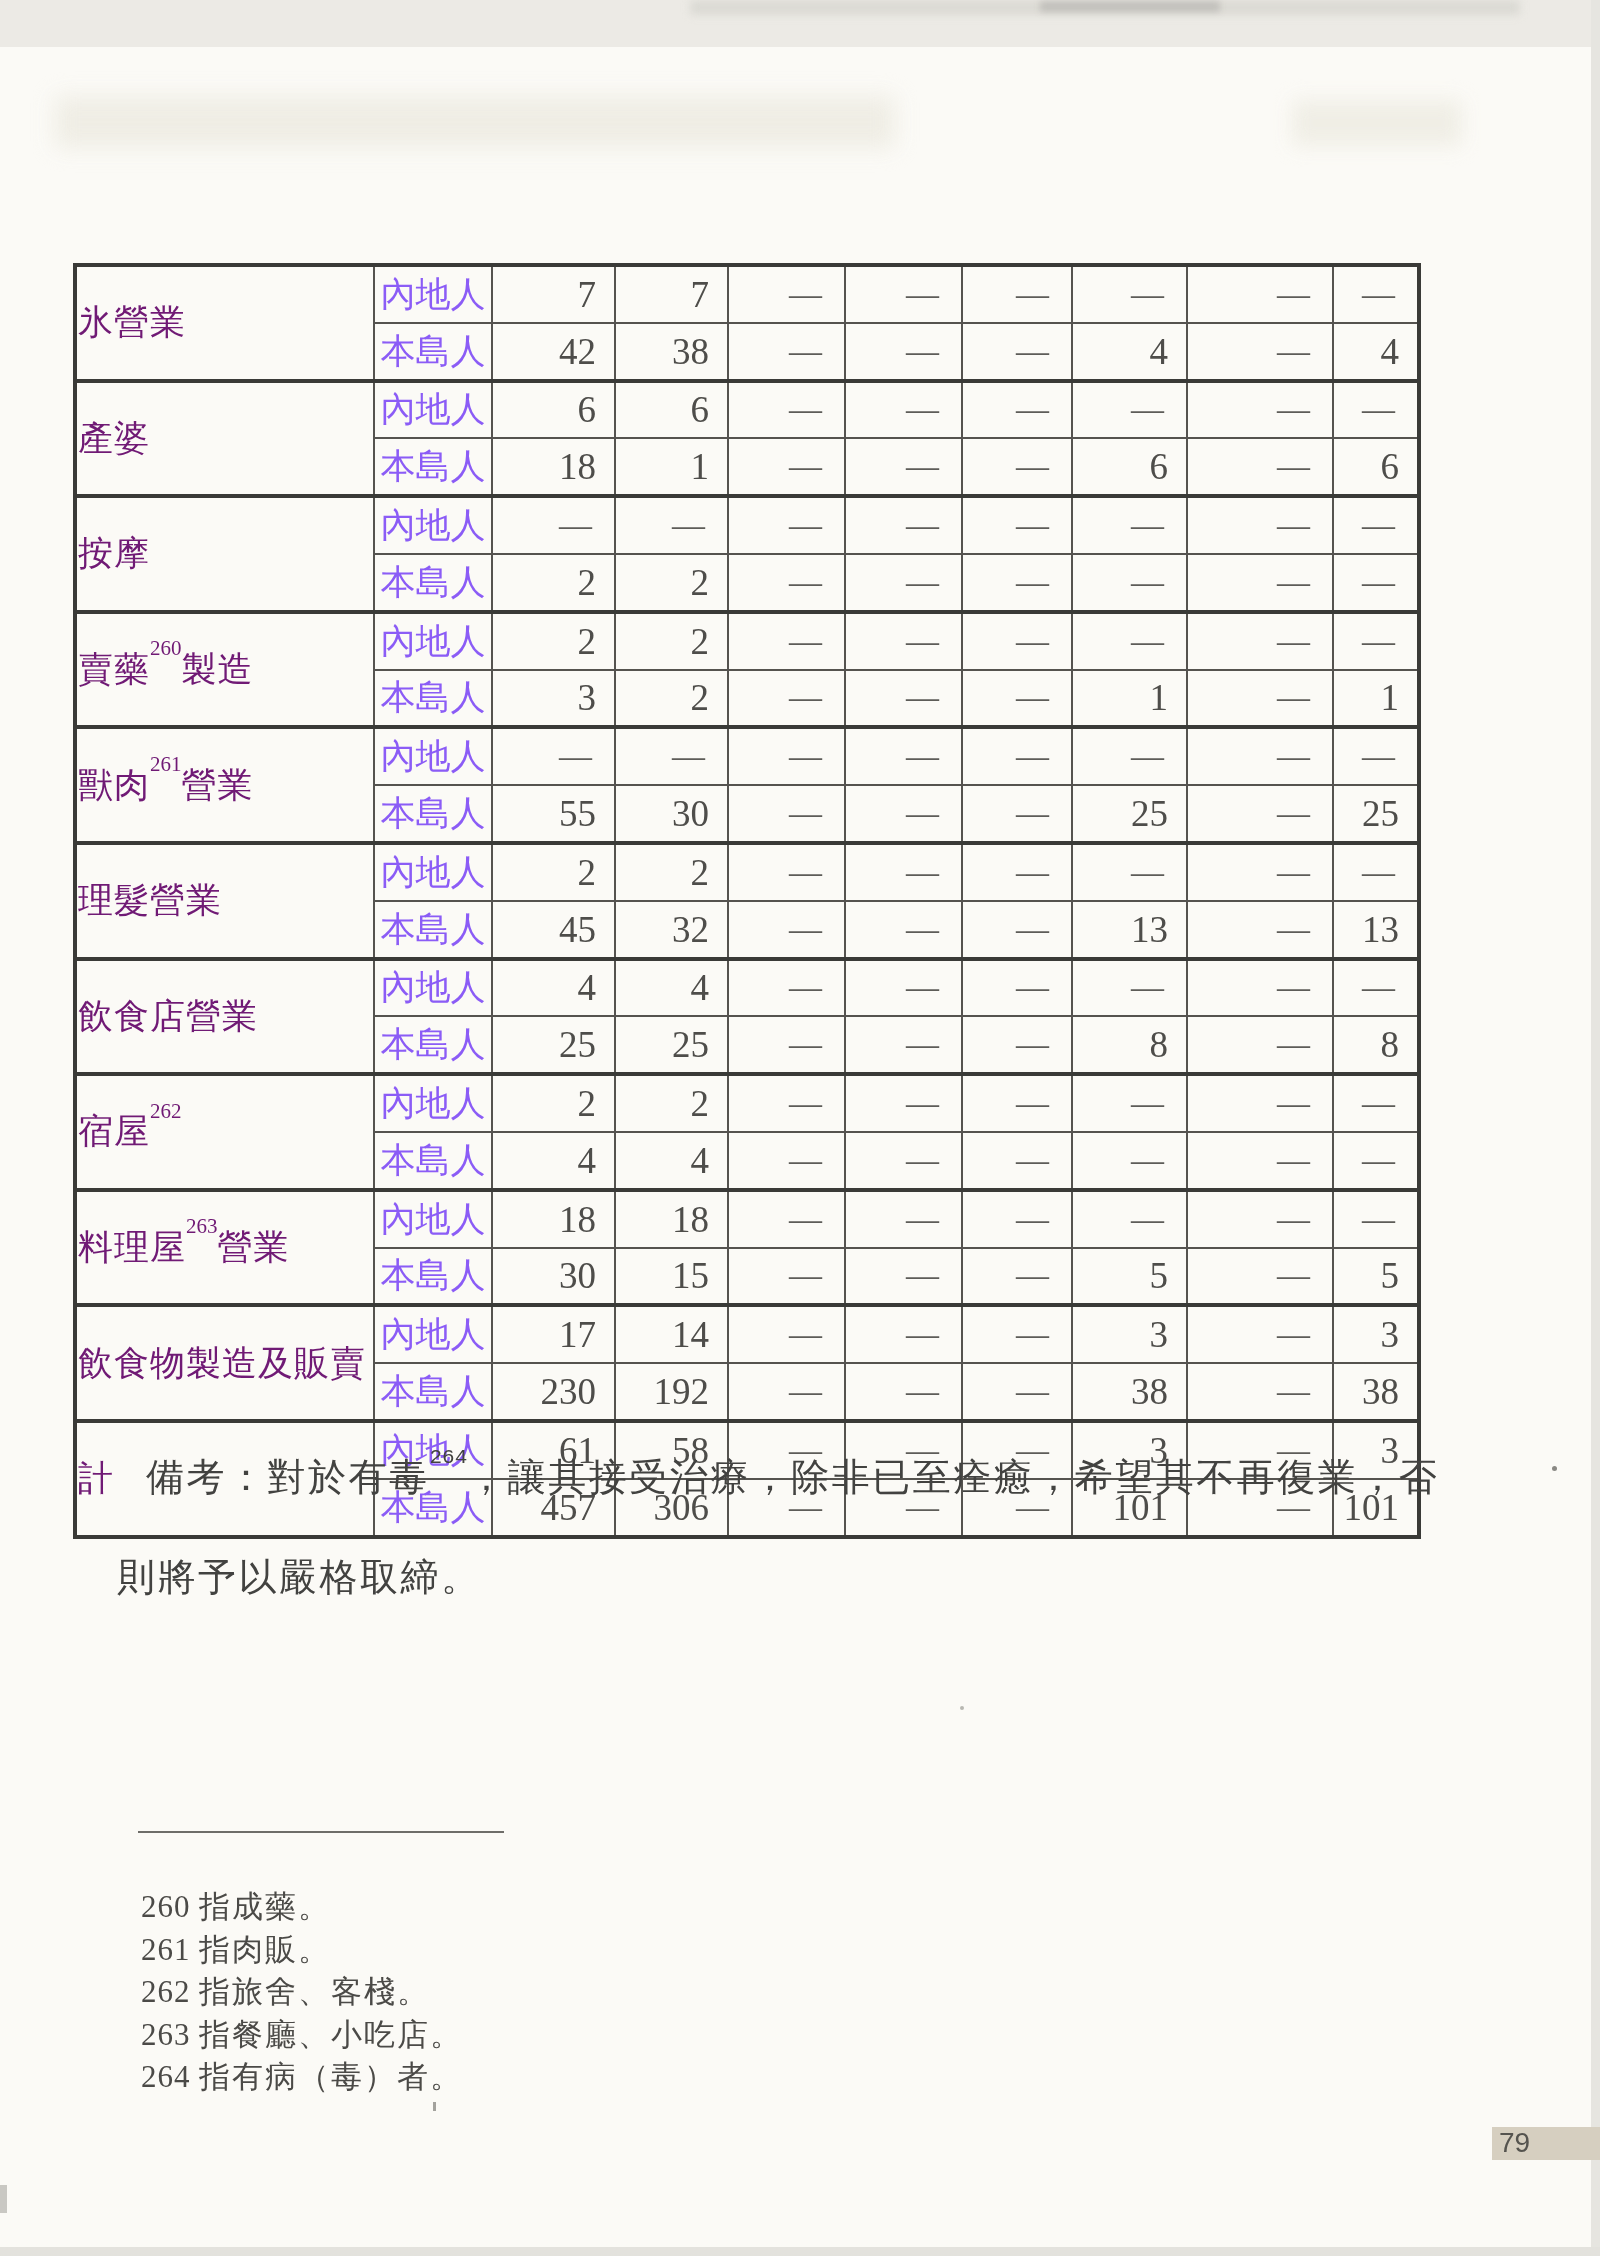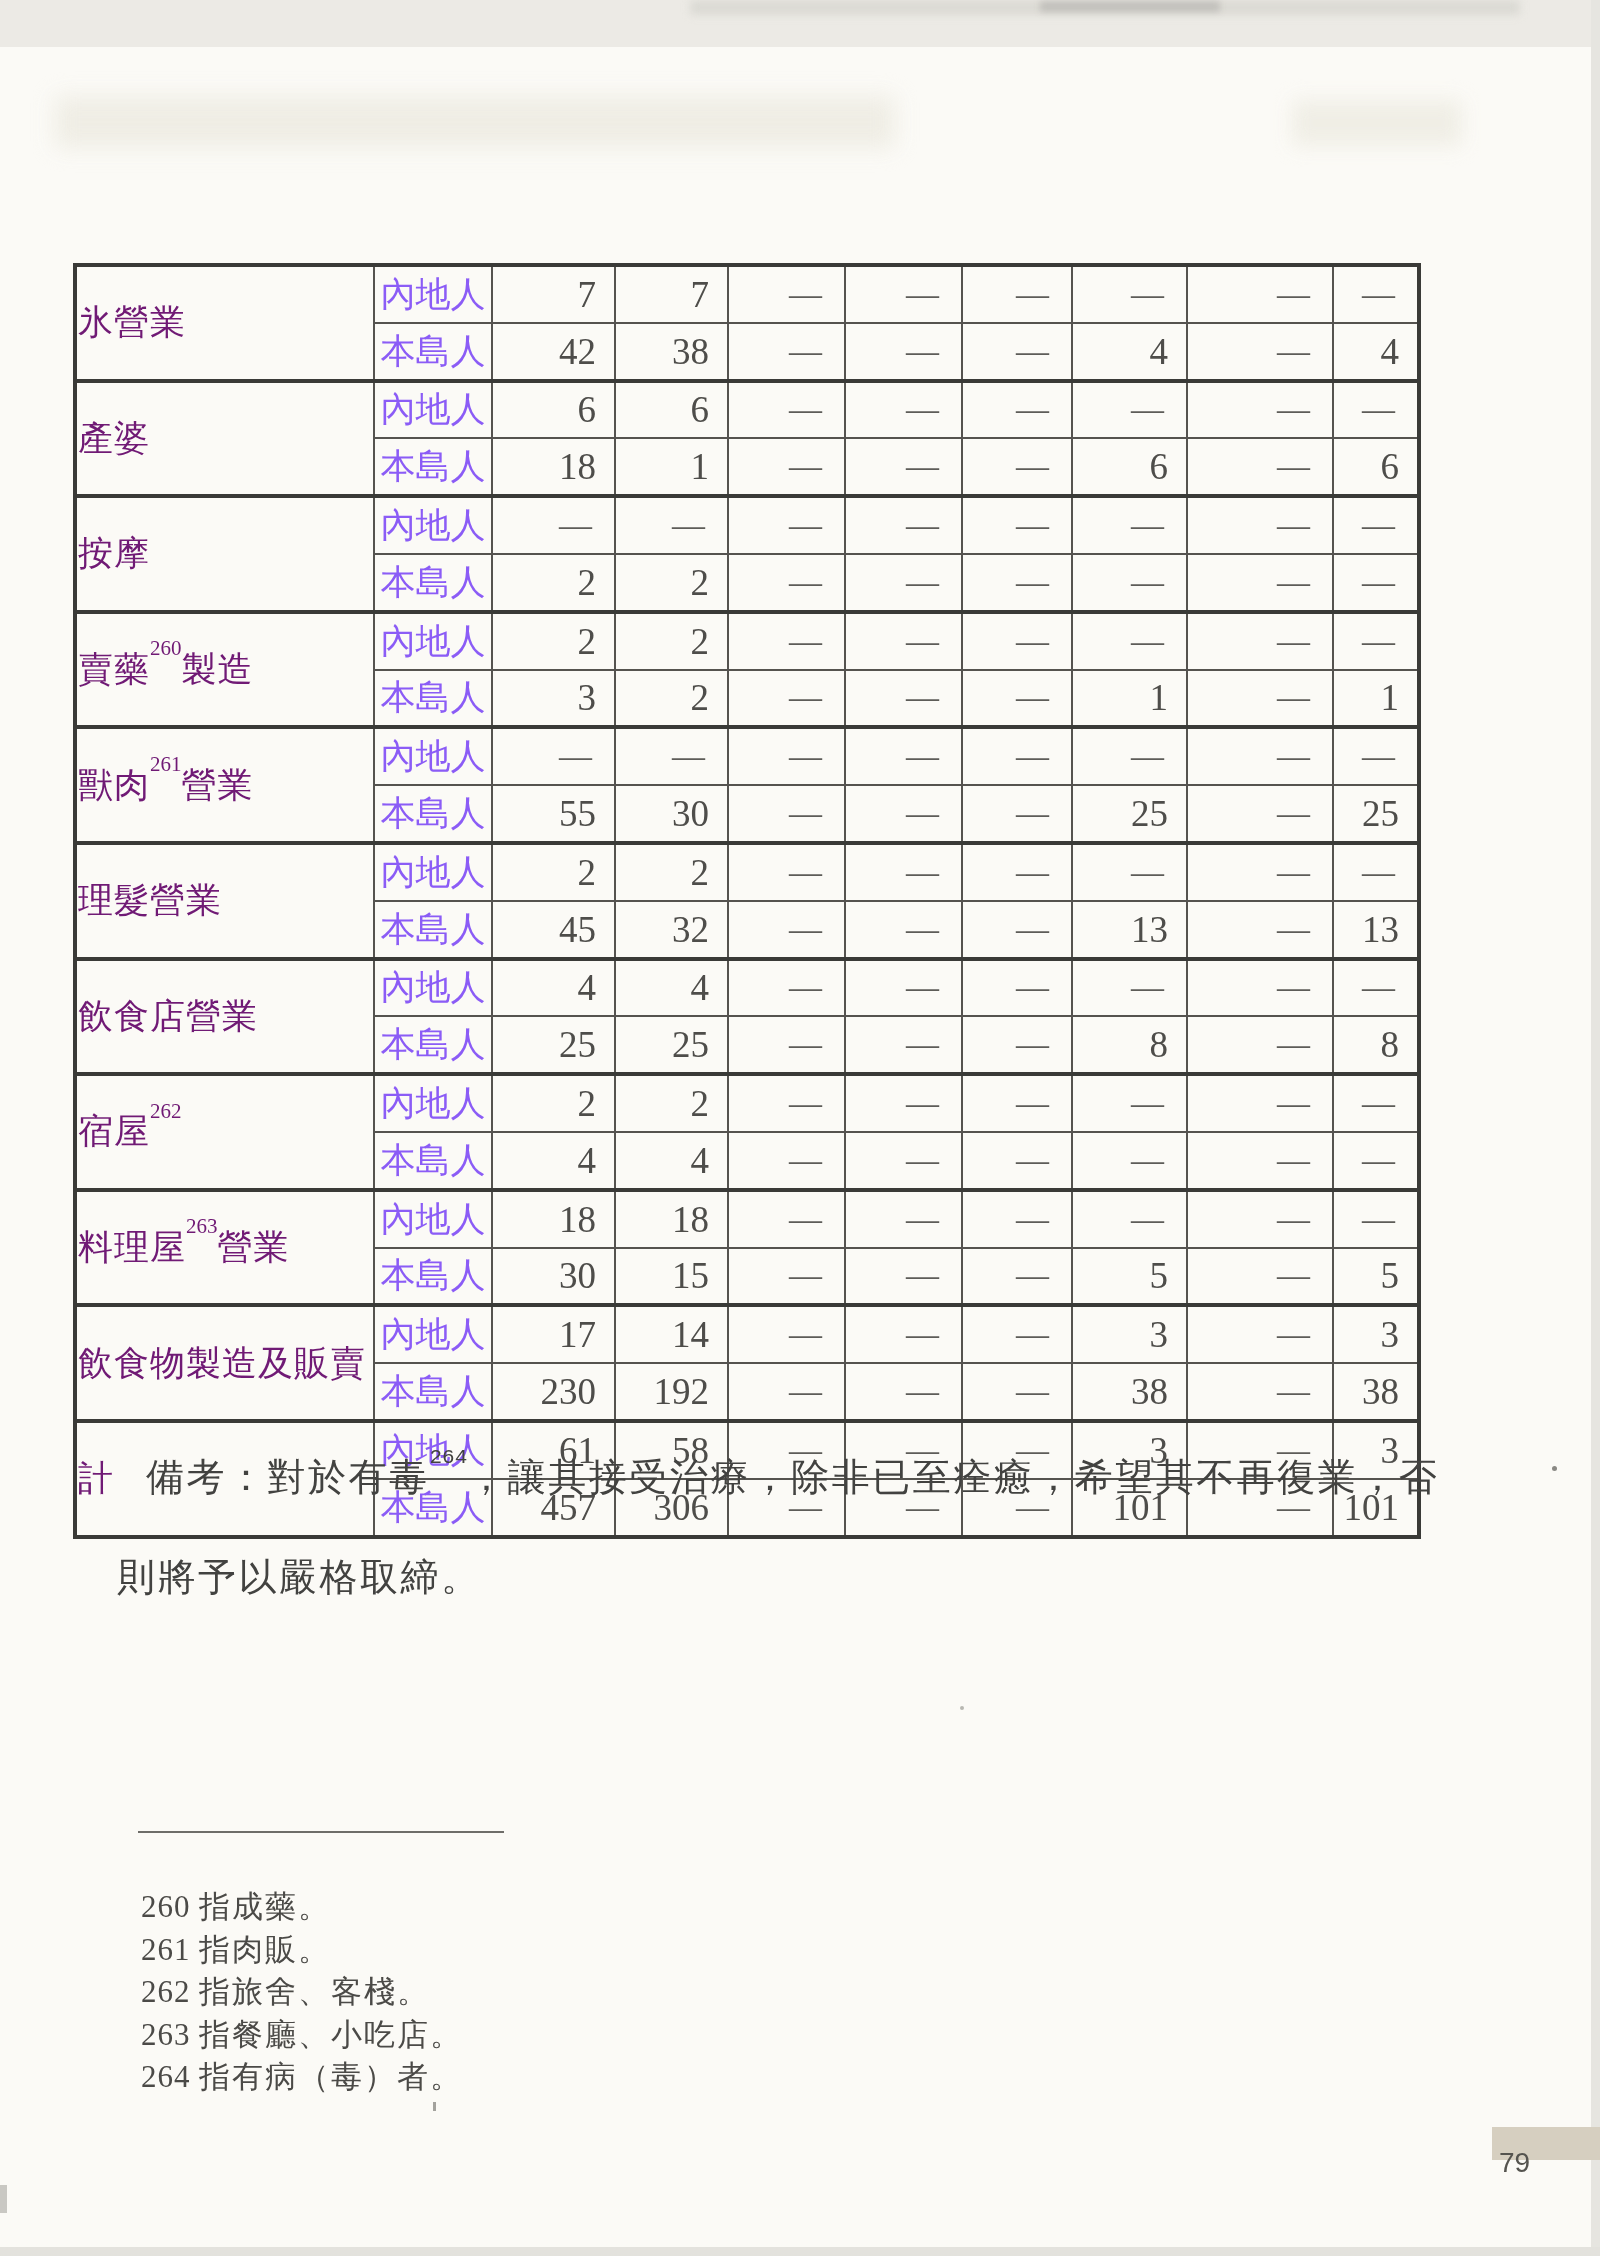--- a/index.html
+++ b/index.html
@@ -60,21 +60,21 @@
   .fn-num{display:inline-block;min-width:58px;letter-spacing:1px;}
   .fn-text{letter-spacing:2px;}
 
   
   .page-badge{
     position:absolute;left:1492px;top:2127px;width:108px;height:33px;
     background:#d6cfc0;
   }
   .page-badge span{
     font-family:"Liberation Sans","DejaVu Sans",sans-serif;
-    font-size:28px;color:#55544f;line-height:31px;padding-left:7px;display:inline-block;margin-top:20px;
+    font-size:28px;color:#55544f;line-height:31px;padding-left:7px;display:inline-block;
   }
 </style>
 </head>
 <body>
 
 <div class="top-band"></div>
 <div class="top-smudge-a"></div>
 <div class="top-smudge-b"></div>
 <div class="bleed-a"></div>
 <div class="bleed-b"></div>

